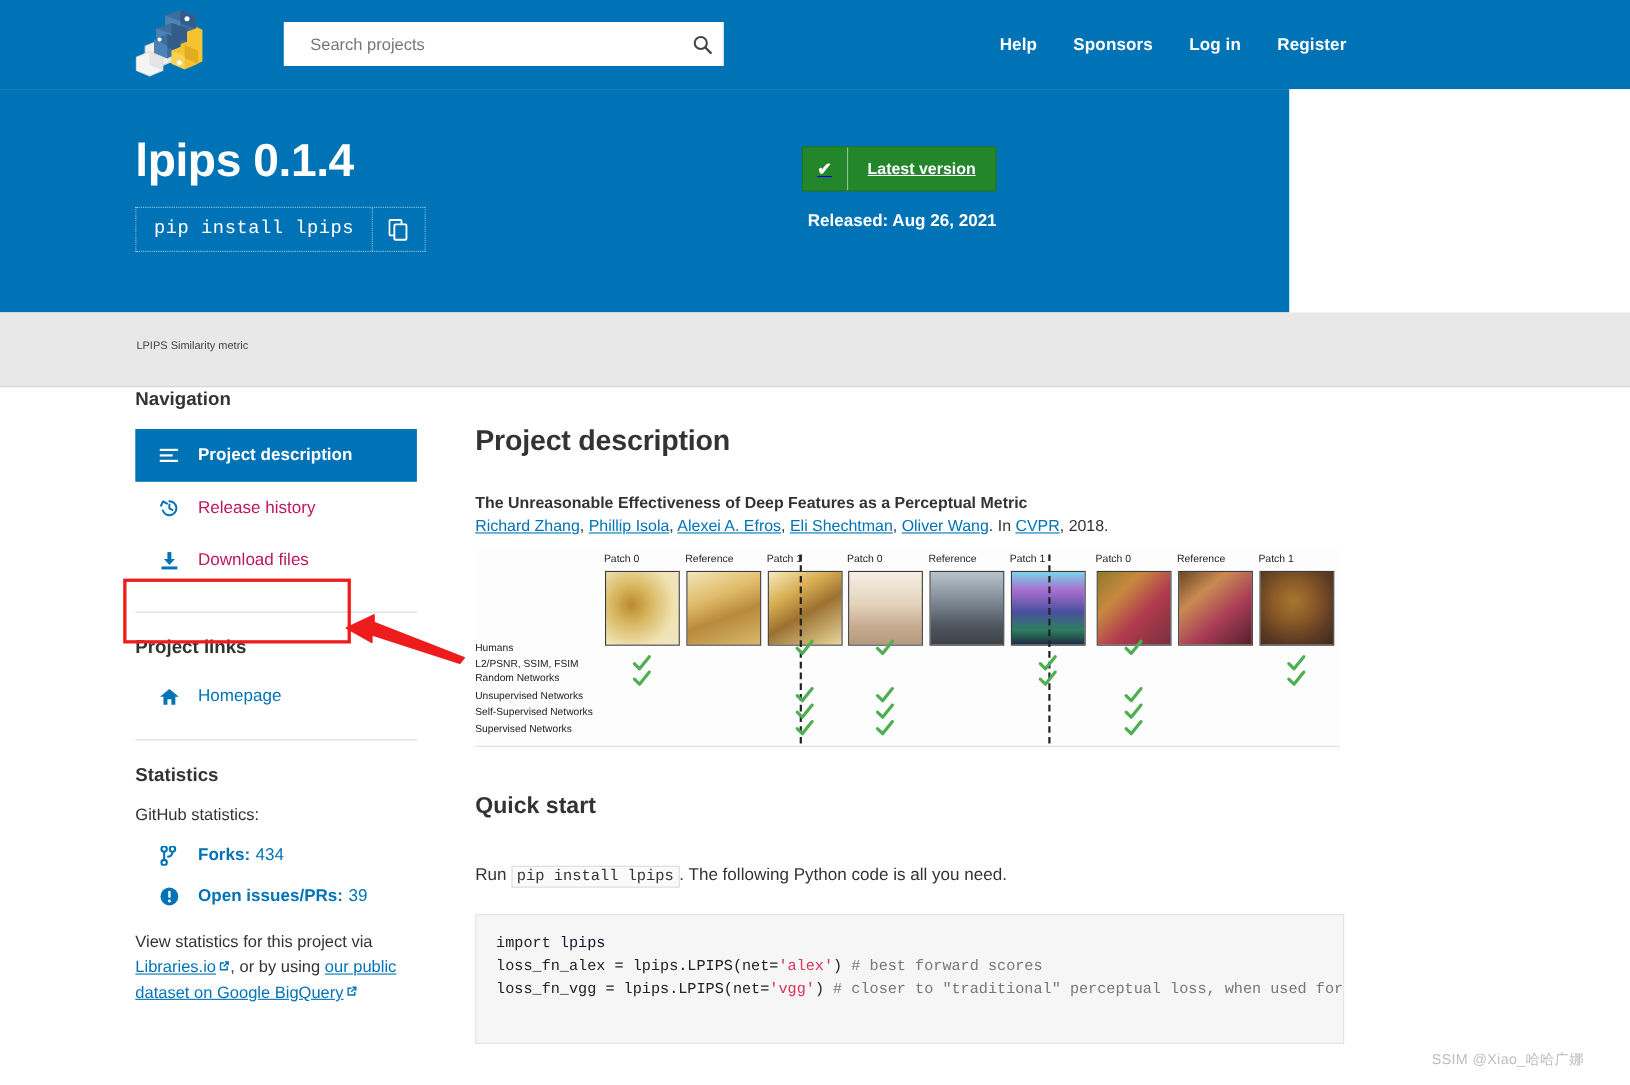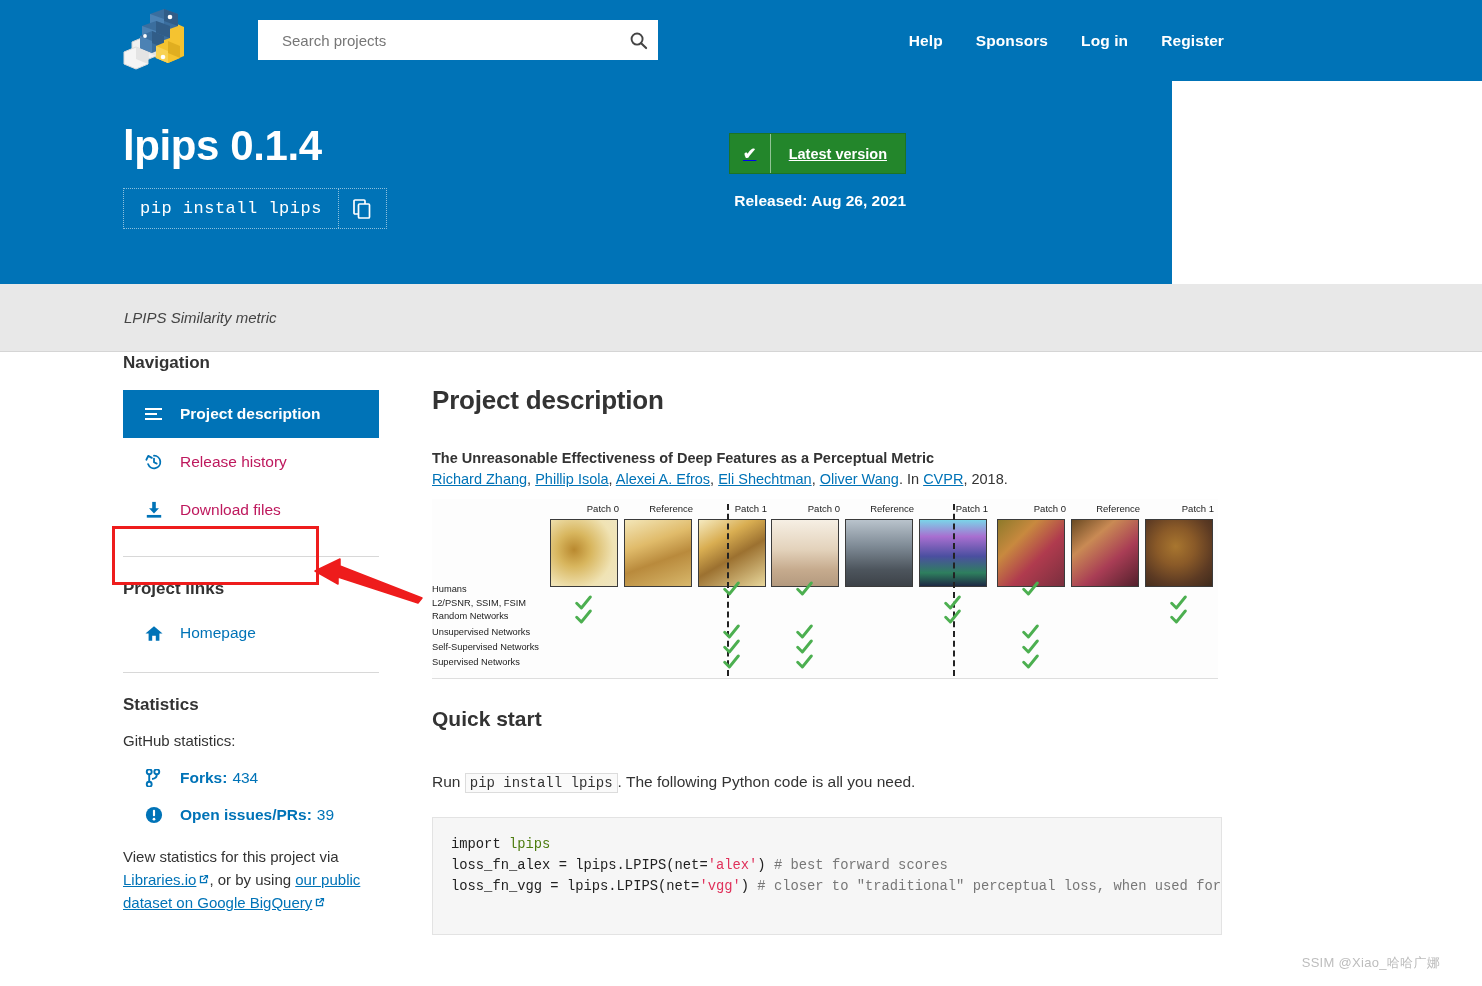--- a/index.html
+++ b/index.html
@@ -105,21 +105,21 @@
 
   
   .subtitle-strip {
     position: absolute; top: 284px; left: 0;
     width: 1482px; height: 68px;
     background: #e8e8e8;
     border-bottom: 1px solid #d5d5d5;
   }
   .subtitle-text {
     position: absolute; left: 124px; top: 25px;
-    font-size: 15px; color: #444; font-style: italic;
+    font-size: 10px; color: #444;
   }
 
   
   .page-body { position: absolute; top: 353px; left: 0; width: 1482px; }
 
   
   .sidebar { position: absolute; left: 123px; top: 0; width: 256px; }
   .side-heading {
     font-size: 17px; font-weight: bold; color: #333;
     margin: 0 0 17px 0;
@@ -188,34 +188,34 @@
     padding: 1px 4px;
   }
   .code-block {
     background: #f6f6f6; border: 1px solid #e3e3e3;
     padding: 16px 18px;
     font-family: "Liberation Mono", monospace;
     font-size: 13.8px; line-height: 21px;
     color: #333; white-space: pre; overflow: hidden;
   }
   .tok-kw  { color: #222; }
-  .tok-mod { color: #4d7c0f; }
+  .tok-mod { color: #0f172a; }
   .tok-str { color: #e0315b; }
   .tok-com { color: #777; }
 
   
   .figure {
     position: relative;
     width: 786px; height: 180px;
     margin-top: 12px;
     background: #fdfdfd;
   }
   .fig-col-label {
     position: absolute; font-size: 9.5px; color: #222;
-    text-align: right; width: 70px;
+    text-align: left; width: 70px;
     font-family: "Liberation Sans", sans-serif;
   }
   .patch {
     position: absolute; width: 68px; height: 68px;
     border: 1px solid #3b3b3b;
   }
   .fig-row-label {
     position: absolute; left: 0; font-size: 9.3px; color: #222;
     white-space: nowrap;
   }
@@ -506,21 +506,21 @@
             <polyline points="2,11 7.5,16.5 18,3.5" fill="none" stroke="#4caf50" stroke-width="3.4" stroke-linecap="round" stroke-linejoin="round"></polyline>
           </svg></div>
         <div class="fig-check" style="left: 590px; top: 139px;"><svg width="17" height="17" viewBox="0 0 20 20">
             <polyline points="2,11 7.5,16.5 18,3.5" fill="none" stroke="#4caf50" stroke-width="3.4" stroke-linecap="round" stroke-linejoin="round"></polyline>
           </svg></div>
         <div class="fig-check" style="left: 590px; top: 154px;"><svg width="17" height="17" viewBox="0 0 20 20">
             <polyline points="2,11 7.5,16.5 18,3.5" fill="none" stroke="#4caf50" stroke-width="3.4" stroke-linecap="round" stroke-linejoin="round"></polyline>
           </svg></div>
       </div>
 
-    <h2 class="qs-h2" style="margin-top:28px;">Quick start</h2>
+    <h2 class="qs-h2" style="margin-top:42px;">Quick start</h2>
 
     <p class="qs-run" style="margin-top:42px;"><span>Run </span><code class="code-inline">pip install lpips</code><span>. The following Python code is all you need.</span></p>
 
     <div class="code-block" id="code-block" style="margin-top:26px;"><div><span class="tok-kw">import </span><span class="tok-mod">lpips</span></div><div><span class="tok-kw">loss_fn_alex = lpips.LPIPS(net=</span><span class="tok-str">'alex'</span><span class="tok-kw">) </span><span class="tok-com"># best forward scores</span></div><div><span class="tok-kw">loss_fn_vgg = lpips.LPIPS(net=</span><span class="tok-str">'vgg'</span><span class="tok-kw">) </span><span class="tok-com"># closer to "traditional" perceptual loss, when used for</span></div><div>&nbsp;</div></div>
 
   </main>
 </div>
 
 <div class="anno-box" style="left:112px; top:526px; width:207px; height:59px;"></div>
 

